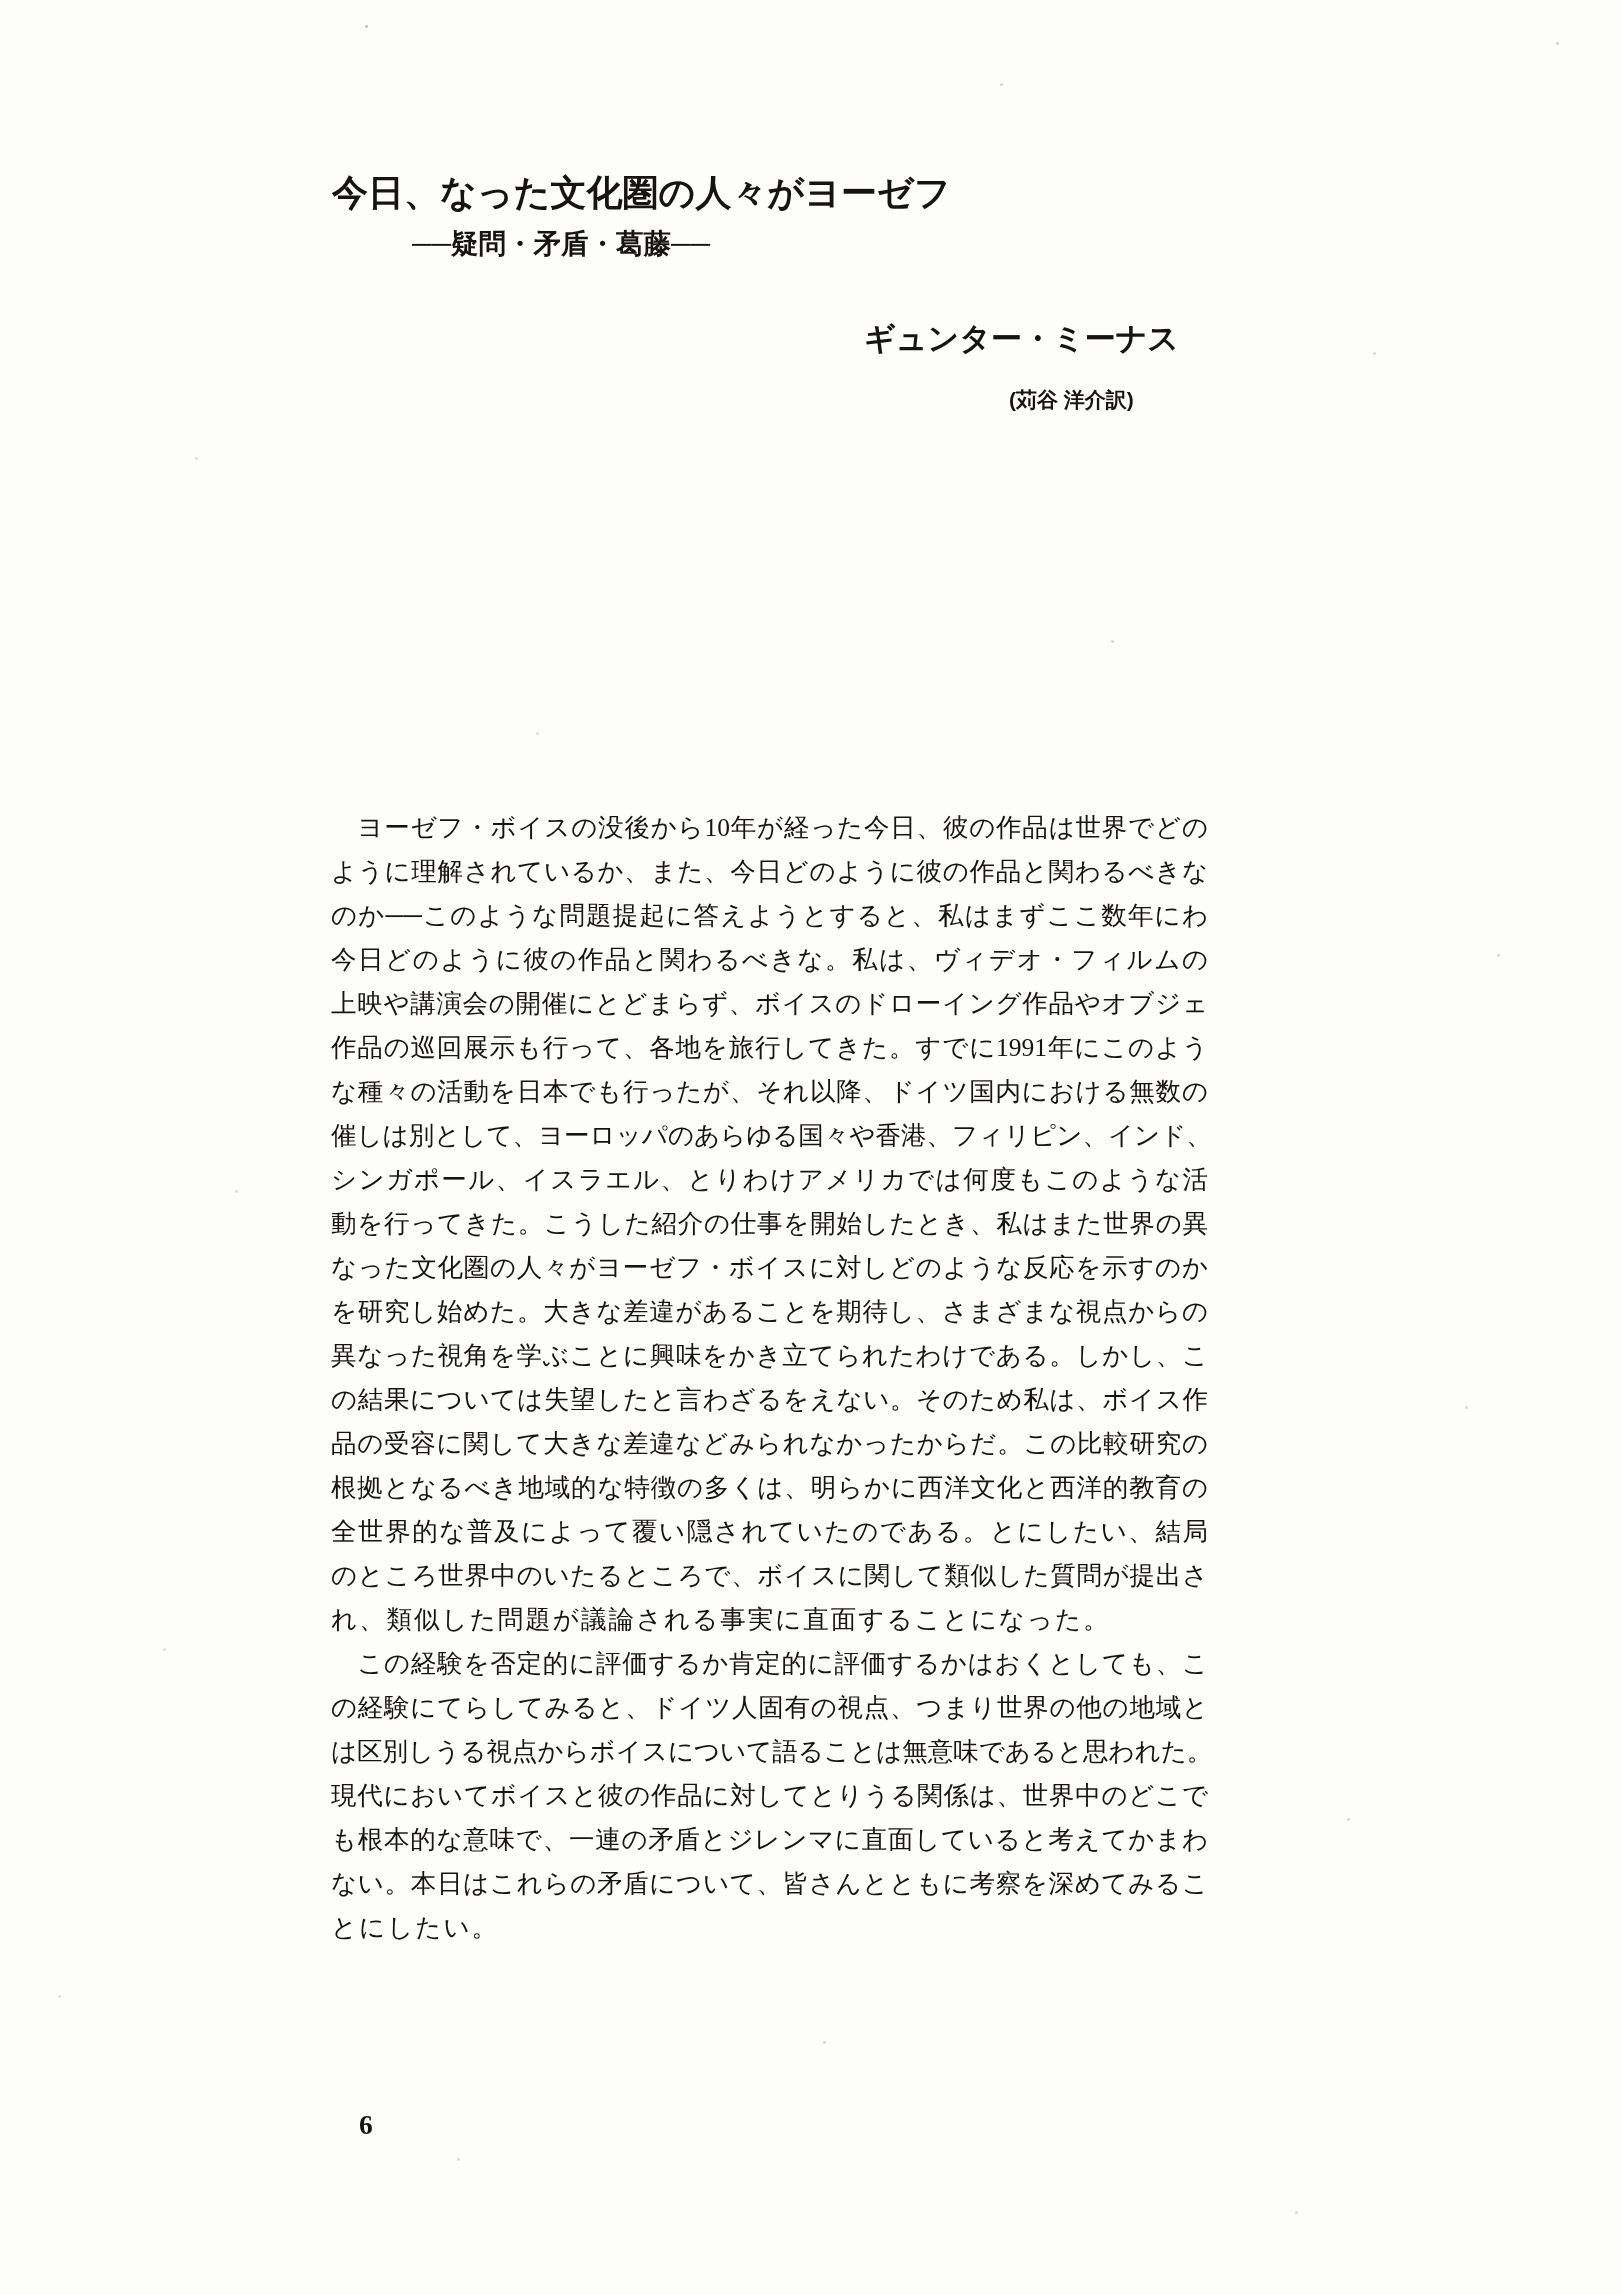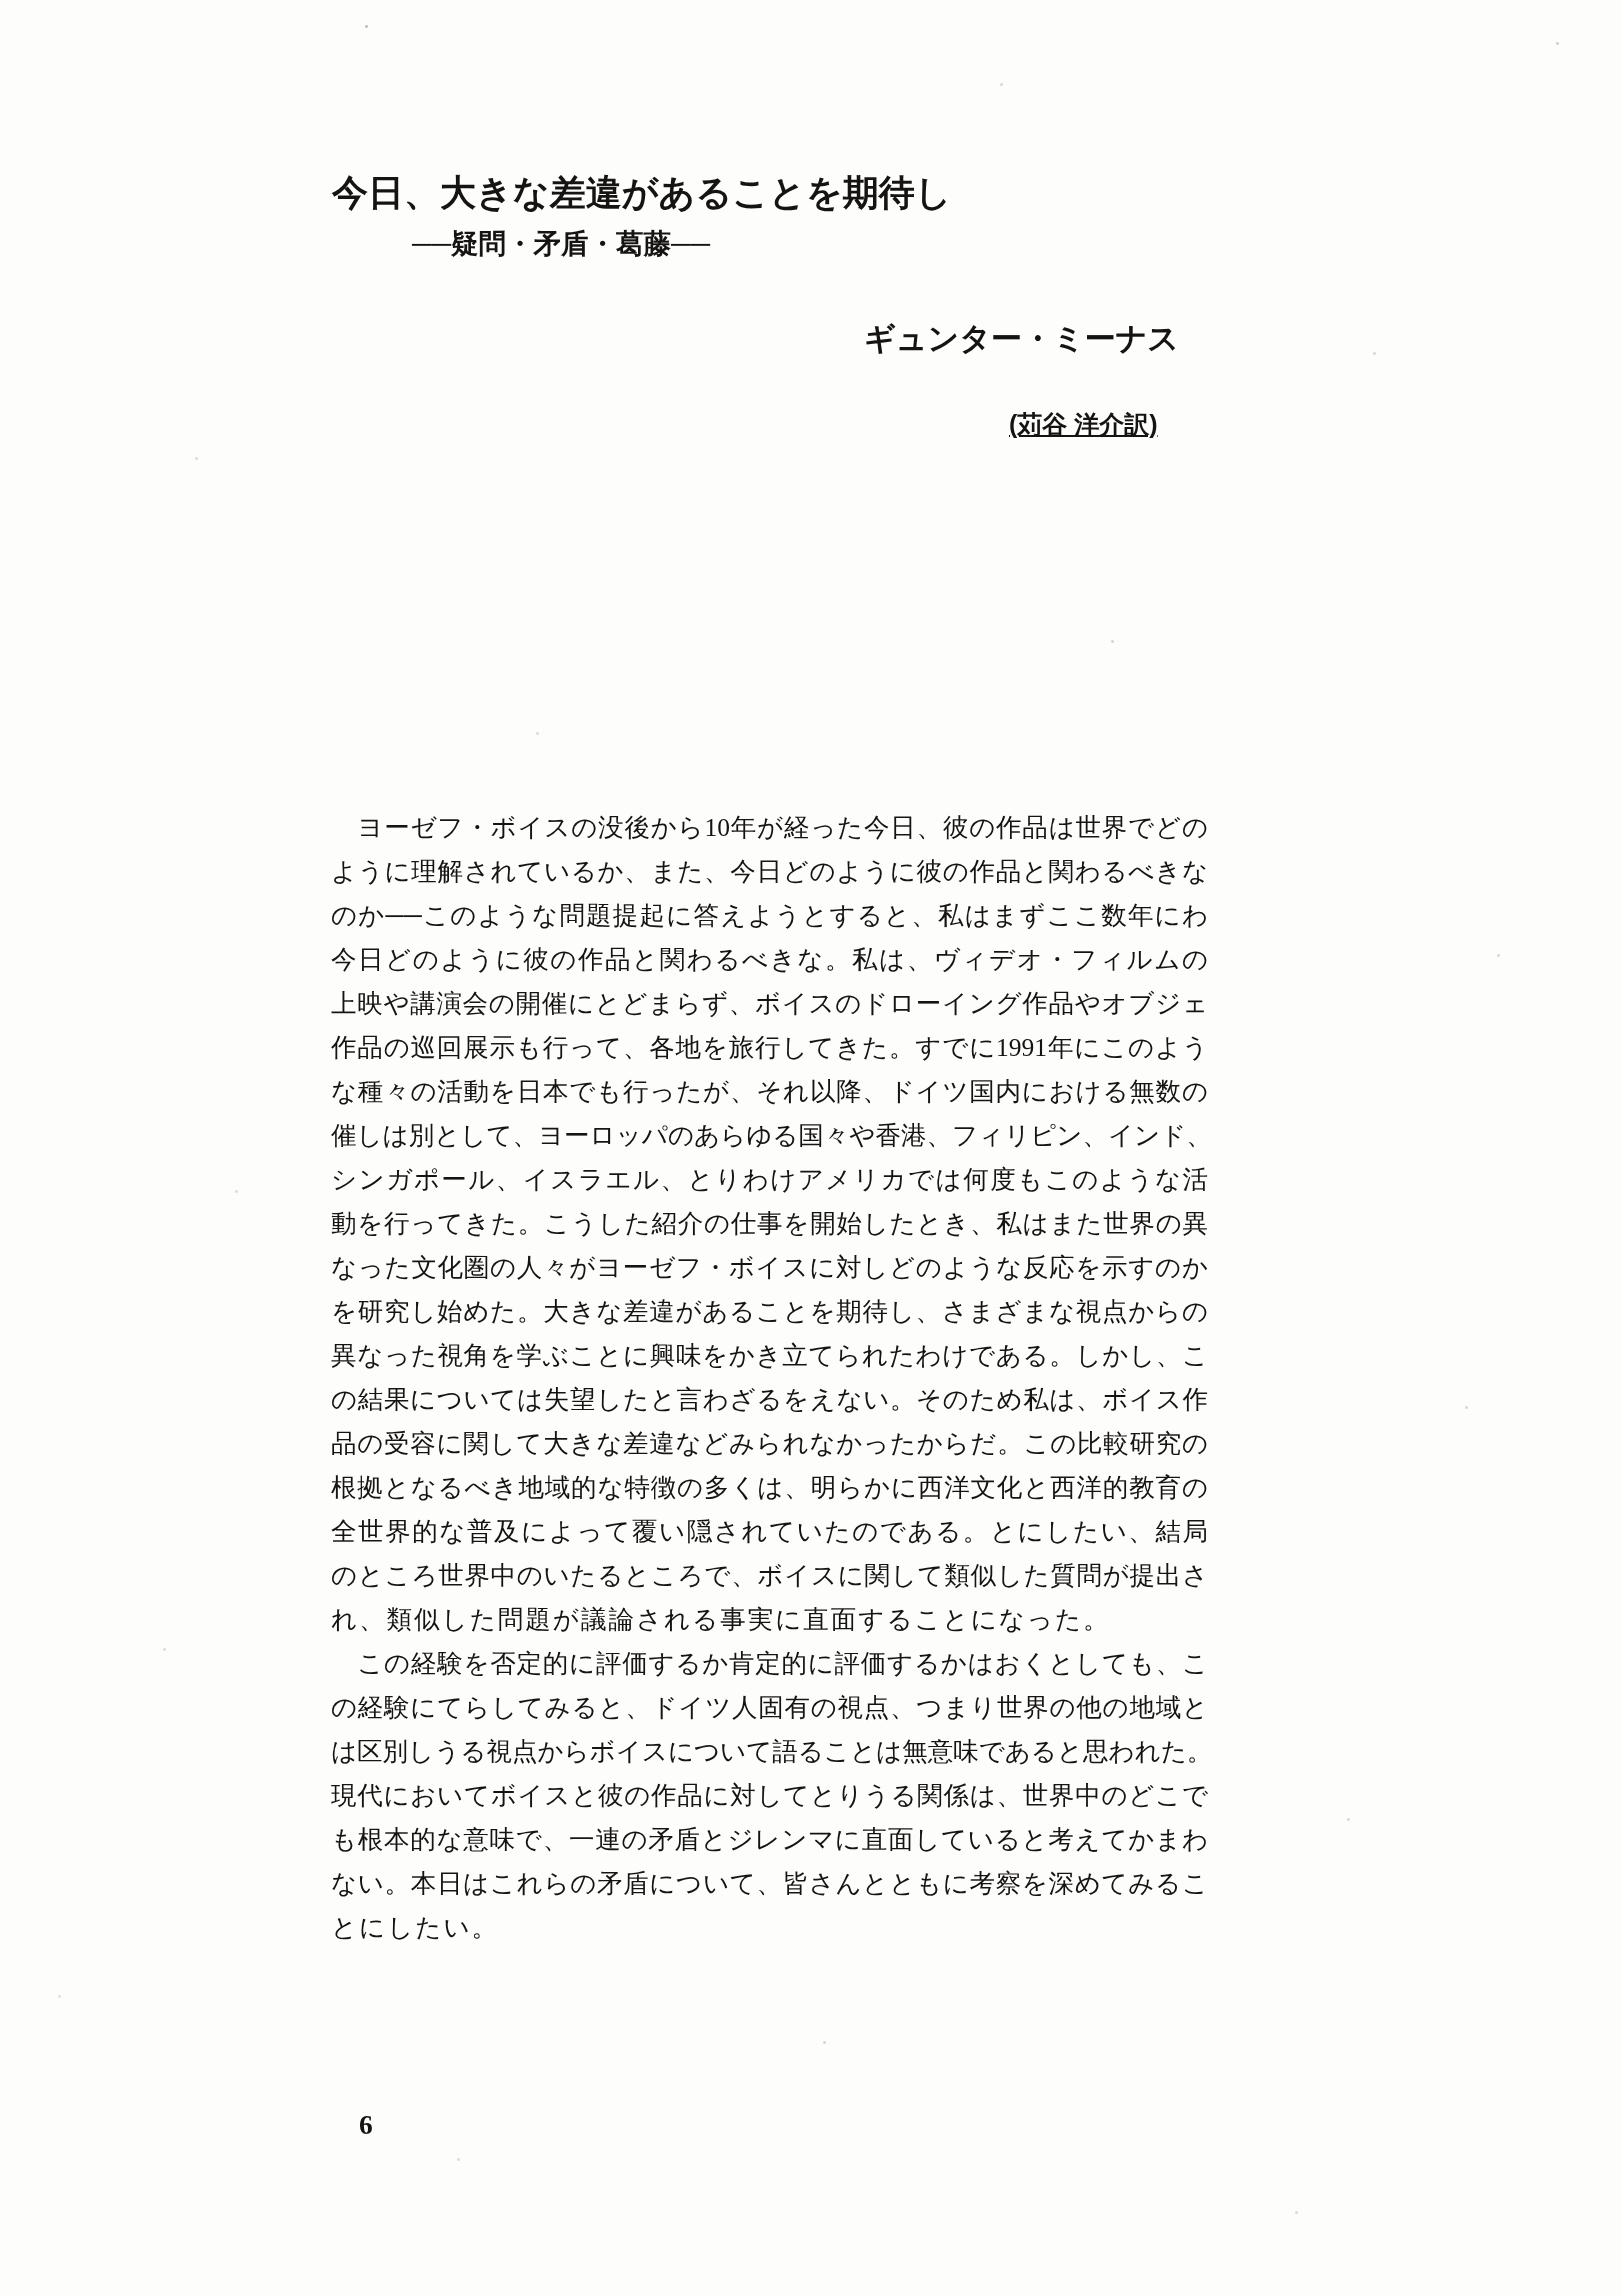--- a/index.html
+++ b/index.html
@@ -69,27 +69,26 @@
     top: 323px;
     font-family: "Liberation Sans", "DejaVu Sans", sans-serif;
     font-weight: bold;
     font-size: 31px;
     line-height: 1;
     white-space: nowrap;
   }
   .translator {
     position: absolute;
     left: 1009px;
-    top: 412px;
+    top: 389px;
     font-family: "Liberation Sans", "DejaVu Sans", sans-serif;
     font-weight: 600;
-    font-size: 25px;
+    font-size: 21px;
     line-height: 1;
     white-space: nowrap;
-    text-decoration: underline;
   }
   .body-text {
     position: absolute;
     left: 331px;
     top: 806px;
     width: 877px;
     font-size: 25.5px;
     line-height: 44px;
     font-family: "Liberation Serif", "DejaVu Serif", serif;
   }
@@ -113,21 +112,21 @@
     font-size: 27.5px;
     line-height: 1;
   }
 </style>
 </head>
 <body>
 
 <div class="page">
   <div class="specks"></div>
 
-  <h1 class="title">今日、大きな差違があることを期待し</h1>
+  <h1 class="title">今日、なった文化圏の人々がヨーゼフ</h1>
 
   <div class="subtitle">──疑問・矛盾・葛藤──</div>
 
   <div class="author">ギュンター・ミーナス</div>
 
   <div class="translator">(苅谷 洋介訳)</div>
 
   <div class="body-text">
       <div class="line">　ヨーゼフ・ボイスの没後から10年が経った今日、彼の作品は世界でどの</div>
       <div class="line">ように理解されているか、また、今日どのように彼の作品と関わるべきな</div>

